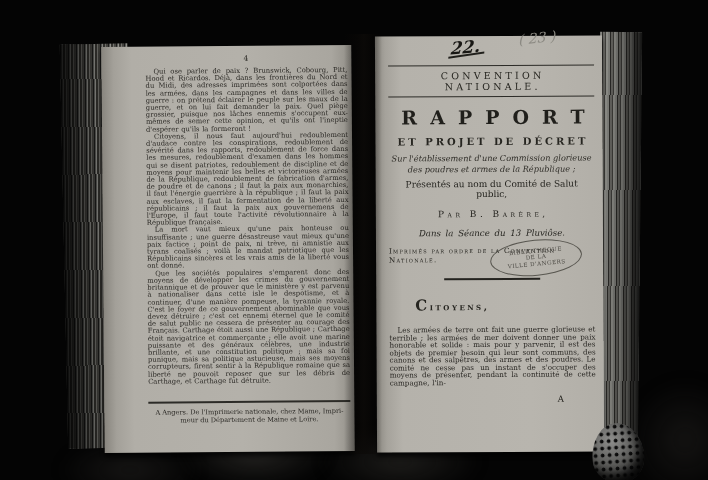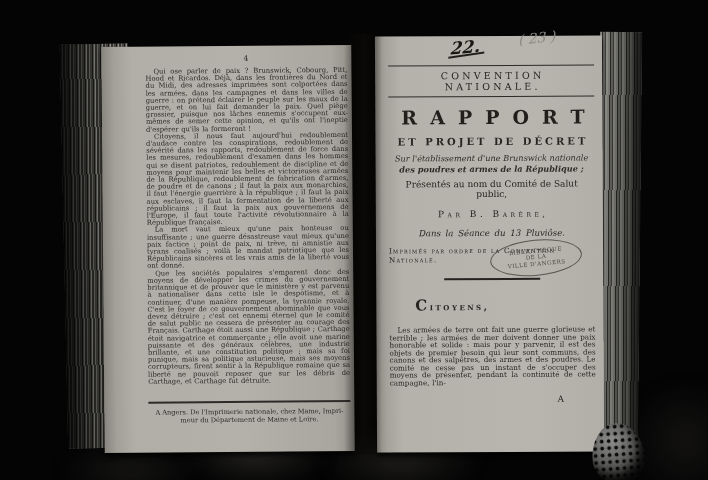--- a/index.html
+++ b/index.html
@@ -108,22 +108,22 @@
     <div class="hand num">
       <span>22.</span>
       <span class="strike"></span>
     </div>
     <div class="hand folio">( 23 )</div>
 
     <div class="rp-text">
       <div class="masthead">CONVENTION NATIONALE.</div>
       <div class="title">RAPPORT</div>
       <div class="subtitle">ET PROJET DE DÉCRET</div>
-      <div class="subject">Sur l'établissement d'une Brunswick nationale</div>
-      <div class="subject" style="margin-top:0;font-weight:bold;">des poudres et armes de la République ;</div>
+      <div class="subject">Sur l'établissement d'une Commission glorieuse</div>
+      <div class="subject" style="margin-top:0;">des poudres et armes de la République ;</div>
       <div class="presented">Présentés au nom du Comité de Salut public,</div>
       <div class="author">Par B. Barère,</div>
       <div class="session">Dans la Séance du 13 Pluviôse.</div>
       <div class="order">Imprimés par ordre de la Convention Nationale.</div>
       <div class="mid-rule"></div>
       <div class="salutation">Citoyens,</div>
       <p class="rp-body">Les armées de terre ont fait une guerre glorieuse et terrible ; les armées de mer doivent donner une paix honorable et solide : mais pour y parvenir, il est des objets de premier besoin qui leur sont communs, des canons et des salpêtres, des armes et des poudres. Le comité ne cesse pas un instant de s'occuper des moyens de présenter, pendant la continuité de cette campagne, l'in-</p>
       <div class="sig">A</div>
     </div>
 

